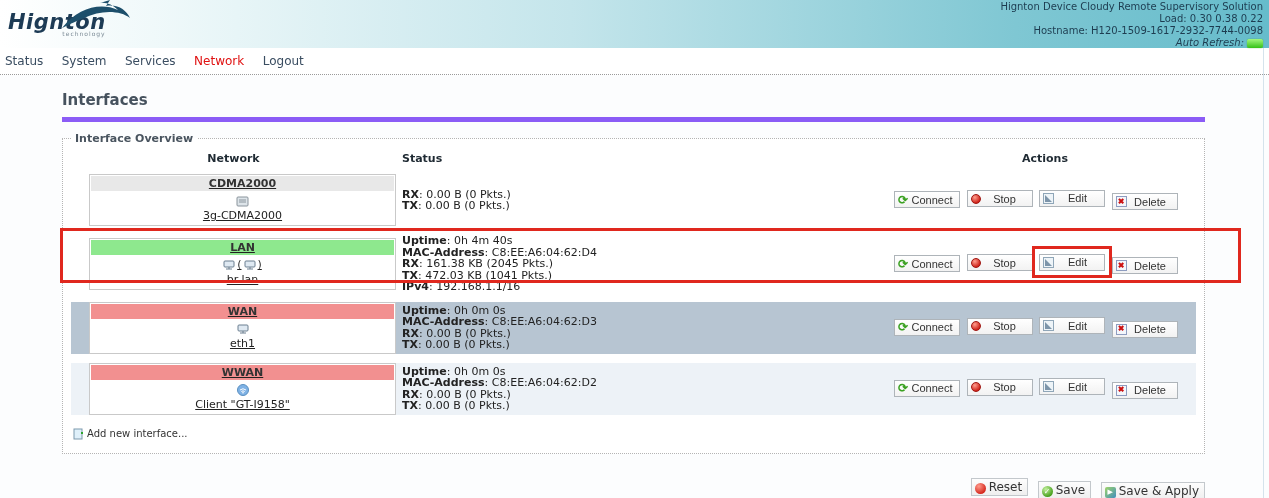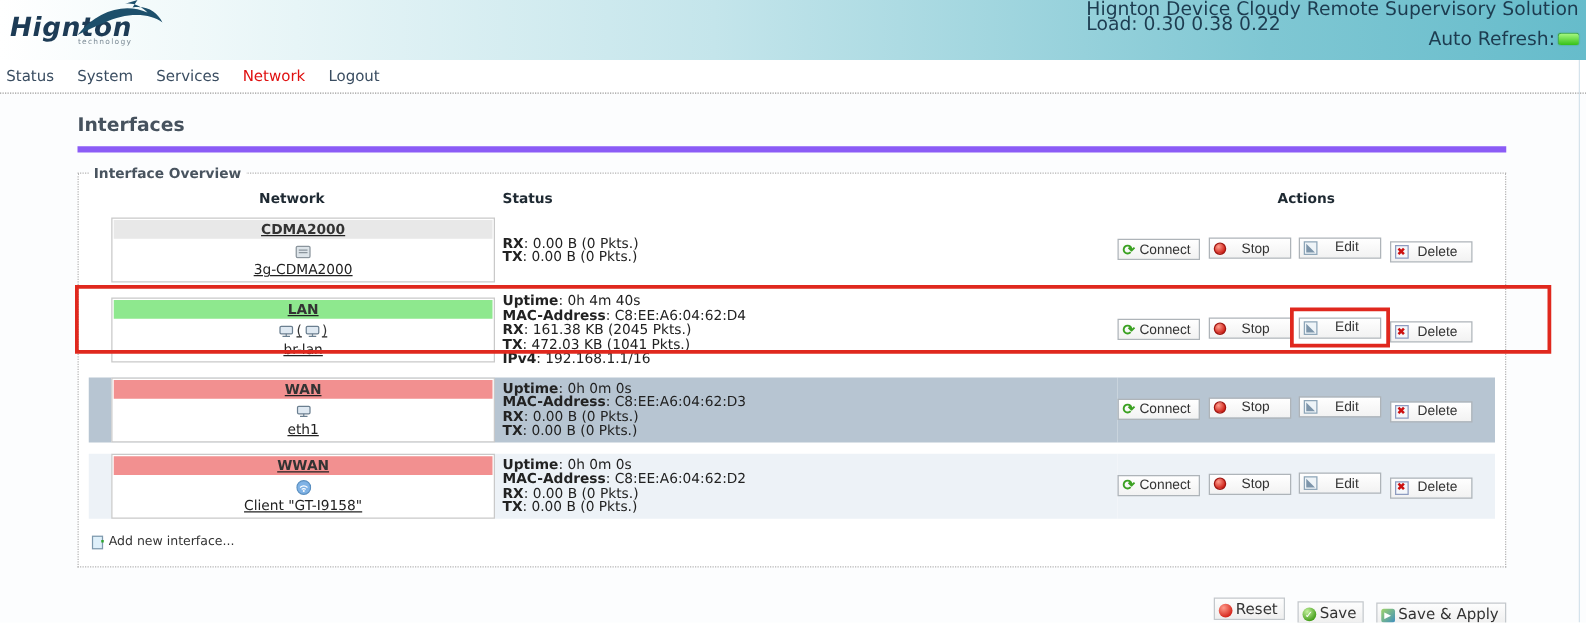--- a/index.html
+++ b/index.html
@@ -6,23 +6,23 @@
   html,body { width:1269px; height:498px; overflow:hidden; }
   body { font-family:"DejaVu Sans","Liberation Sans",sans-serif; font-size:11px; background:#fcfdfe; color:#222; position:relative; }
 
   
   .hdr { height:48px; position:relative;
     background:linear-gradient(90deg,#ffffff 0%,#f0f9fa 12%,#c4e5eb 45%,#7fc7d3 80%,#66bccb 100%); }
   .logo { position:absolute; left:8px; top:12px; }
   .logo-text { font-size:21px; font-weight:bold; font-style:italic; color:#1d3b55; letter-spacing:.5px; line-height:20px; }
   .logo-sub { font-size:6px; color:#7c8b96; text-align:right; letter-spacing:1px; margin-top:-2px; }
   .logo-swoosh { position:absolute; left:52px; top:-12px; }
-  .hdr-info { position:absolute; top:1px; right:6px; font-size:15px; line-height:12px; color:#1d3c50; }
+  .hdr-info { position:absolute; top:1px; right:6px; text-align:right; font-size:10px; line-height:12px; color:#1d3c50; }
   .hdr-info .line { white-space:nowrap; }
-  .ar-line { display:flex; justify-content:flex-end; align-items:center; }
+  .ar-line { display:flex; justify-content:flex-end; align-items:center;font-style:italic; }
   .ar-pill { display:inline-block; width:16px; height:9px; margin-left:3px; border-radius:2px;
     background:linear-gradient(#a4f77f,#35c117); box-shadow:0 0 1px #2a9a10; }
 
   
   .nav { background:#fff; padding:6px 4px 6px 5px; border-bottom:1px dotted #9a9a9a; }
   .nav-item { display:inline-block; margin-right:15px; font-size:12px; color:#3a4d61; cursor:pointer; }
   .nav-item.active { color:#e01111; }
 
   
   .main { padding:16px 64px 0 62px; }
@@ -99,20 +99,21 @@
   <div class="logo">
     <svg class="logo-swoosh" width="72" height="30" viewBox="0 0 72 30">
       <path d="M2 28 C 18 8, 40 2, 58 10 C 52 4, 46 2, 40 3 L 50 0 L 46 6 C 58 4, 66 10, 70 18 C 60 10, 40 10, 24 18 C 14 22, 6 26, 2 28 Z" fill="#1d4f6b"></path>
     </svg>
     <div class="logo-text">Hignton</div>
     <div class="logo-sub">technology</div>
   </div>
   <div class="hdr-info">
     <div class="line">Hignton Device Cloudy Remote Supervisory Solution</div>
     <div class="line">Load: 0.30 0.38 0.22</div>
+    <div class="line">Hostname: H120-1509-1617-2932-7744-0098</div>
     <div class="ar-line">
       <span>Auto Refresh:</span>
       <span class="ar-pill"></span>
     </div>
   </div>
 </div>
 
 <div class="nav">
   <span class="nav-item">Status</span>
   <span class="nav-item">System</span>

